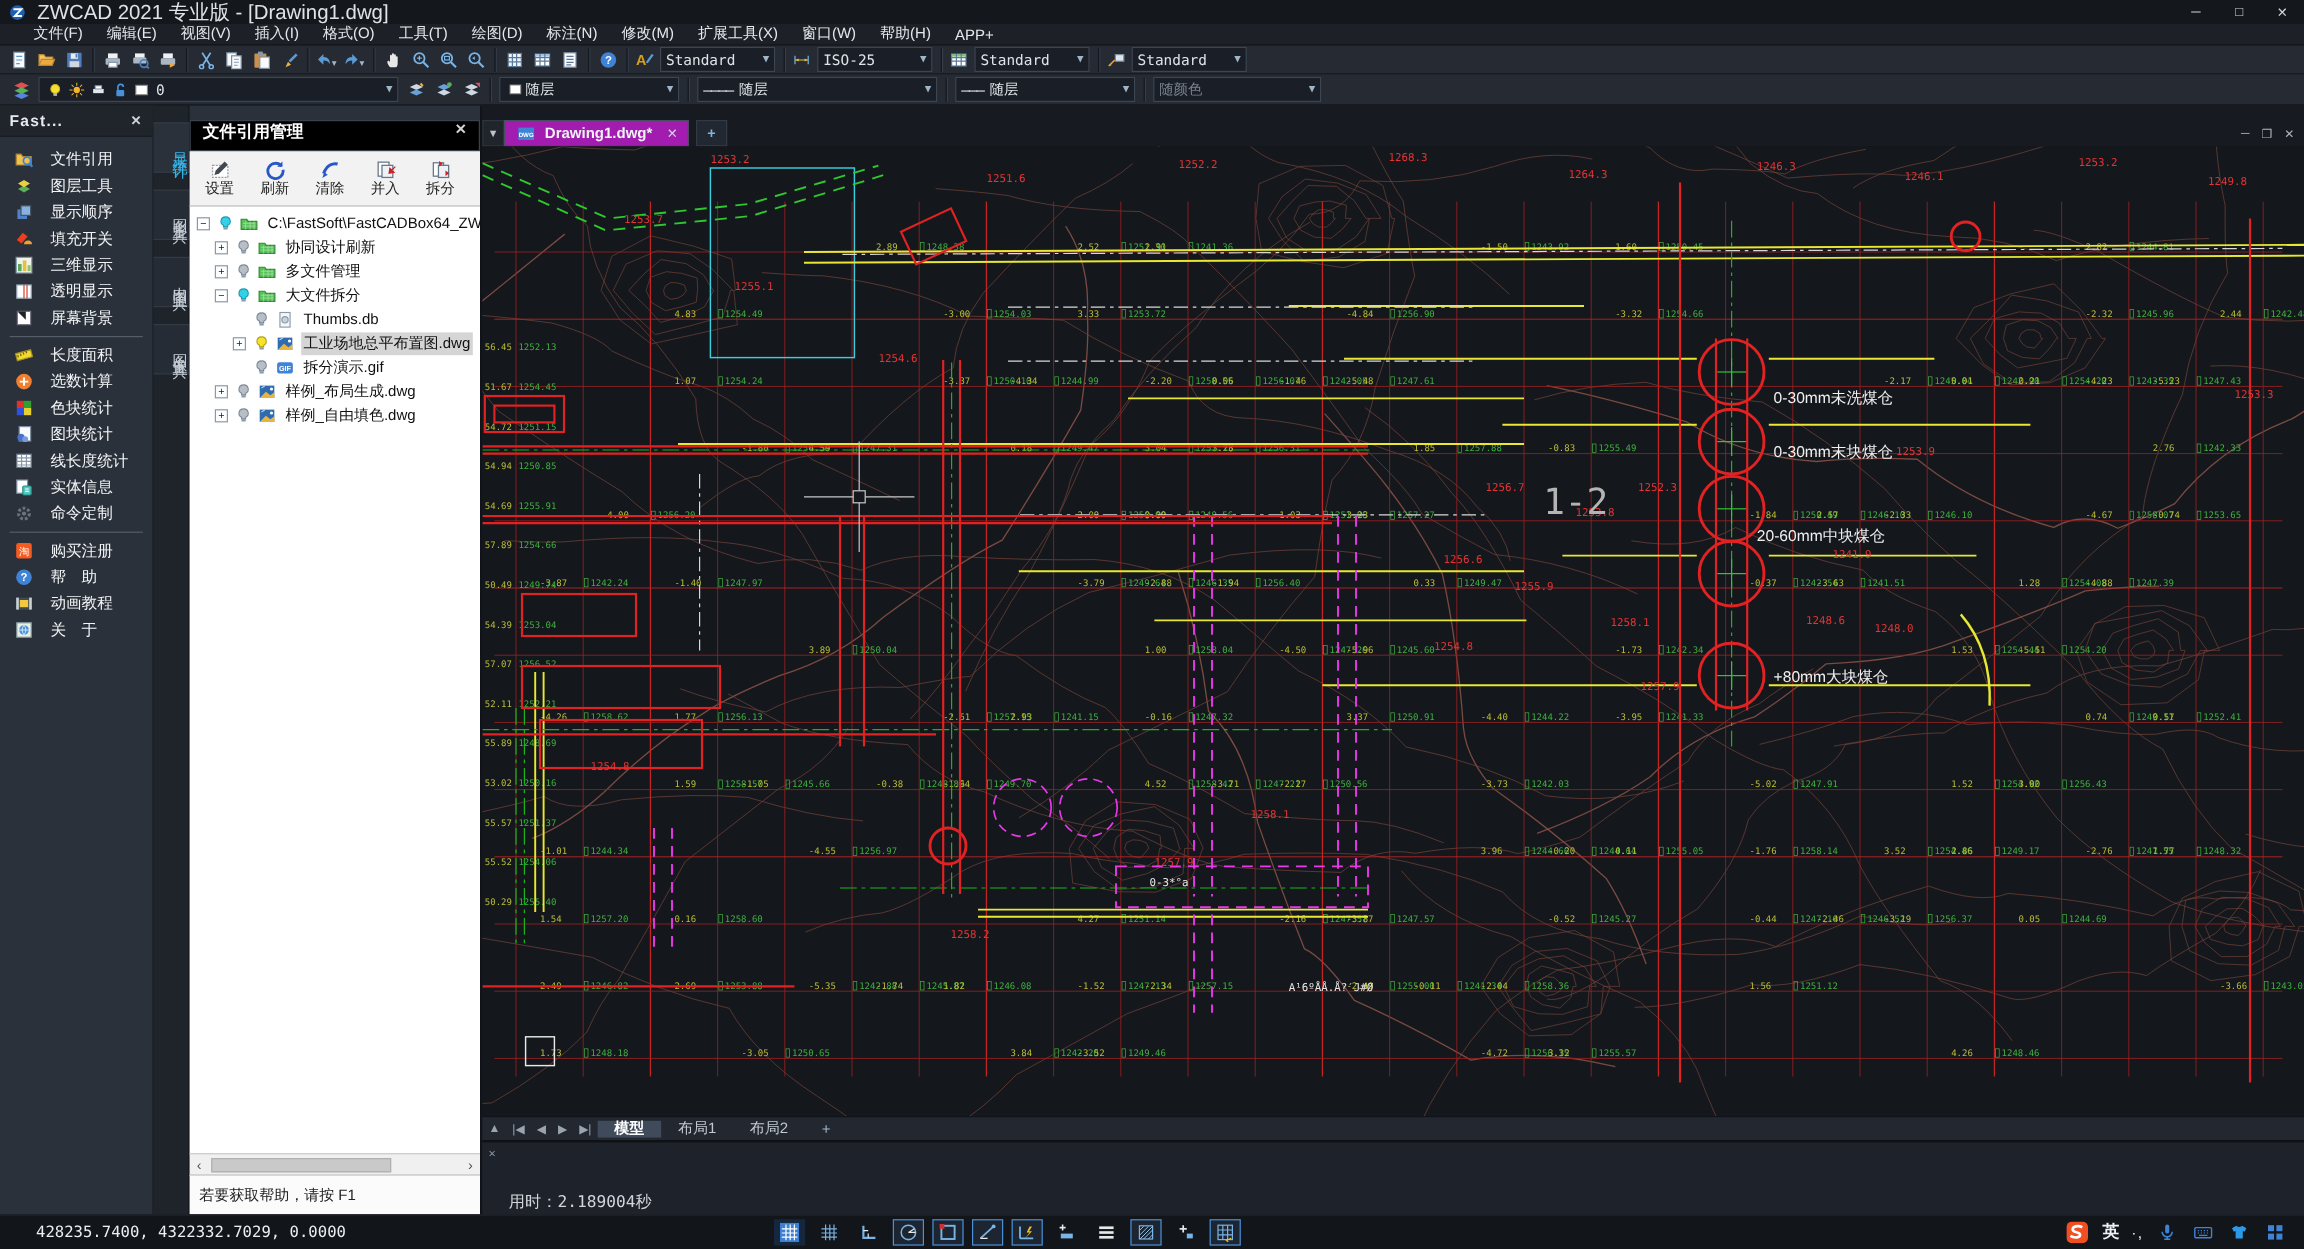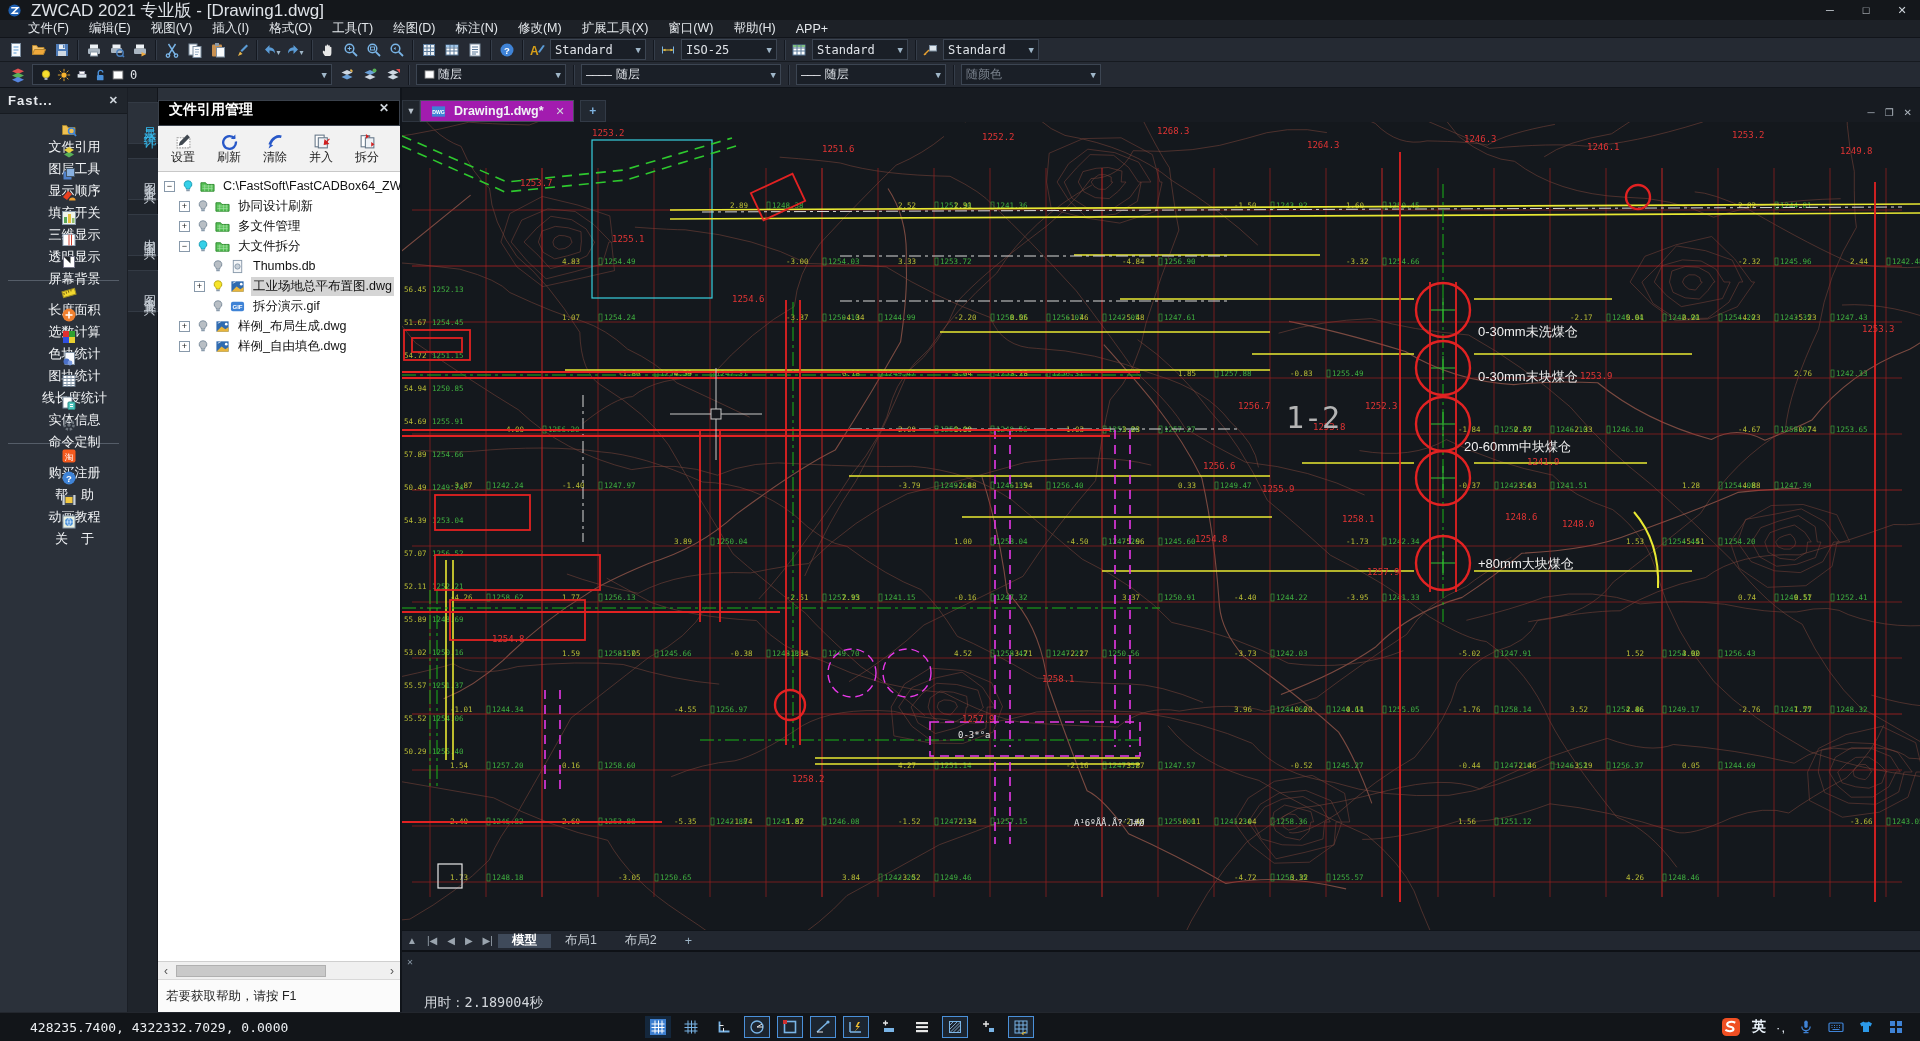--- a/index.html
+++ b/index.html
@@ -29,21 +29,21 @@
   .combo.grayed{color:#7b8ema;color:#79818c;}
   .stylecombo{width:96px;}
   .cicon{display:flex;align-items:center;margin:0 2px;}
   
   .fastpanel{position:absolute;left:0;top:88px;width:128px;height:924px;background:#2b313a;
              border-right:1px solid #1a1e25;}
   .fp-title{height:26px;background:#20252c;display:flex;align-items:center;padding:0 8px;
             font-weight:bold;font-size:13px;letter-spacing:1px;border-bottom:1px solid #171b21;}
   .fp-close{margin-left:auto;color:#cfd5db;font-size:11px;}
   .fp-items{padding-top:8px;}
-  .fp-item{height:22px;display:flex;align-items:center;padding-left:10px;flex-direction:column;}
+  .fp-item{height:22px;display:flex;align-items:center;padding-left:10px;}
   .fp-item .lbl{margin-left:12px;font-size:13px;color:#f2f4f6;white-space:nowrap;}
   .fp-div{height:1px;background:#555d68;margin:4px 8px;}
   
   .sidetabs{position:absolute;left:128px;top:88px;width:30px;height:924px;background:#1f242b;
             border-right:1px solid #12151b;}
   .stab{writing-mode:vertical-rl;letter-spacing:3px;font-size:12.5px;color:#c6cdd5;
         padding:14px 0;margin:14px 0 0 0;width:30px;text-align:center;background:#262c35;
         border-top:1px solid #333a44;border-bottom:1px solid #333a44;}
   .stab.active{background:#2b313a;color:#35b6e8;}
   

